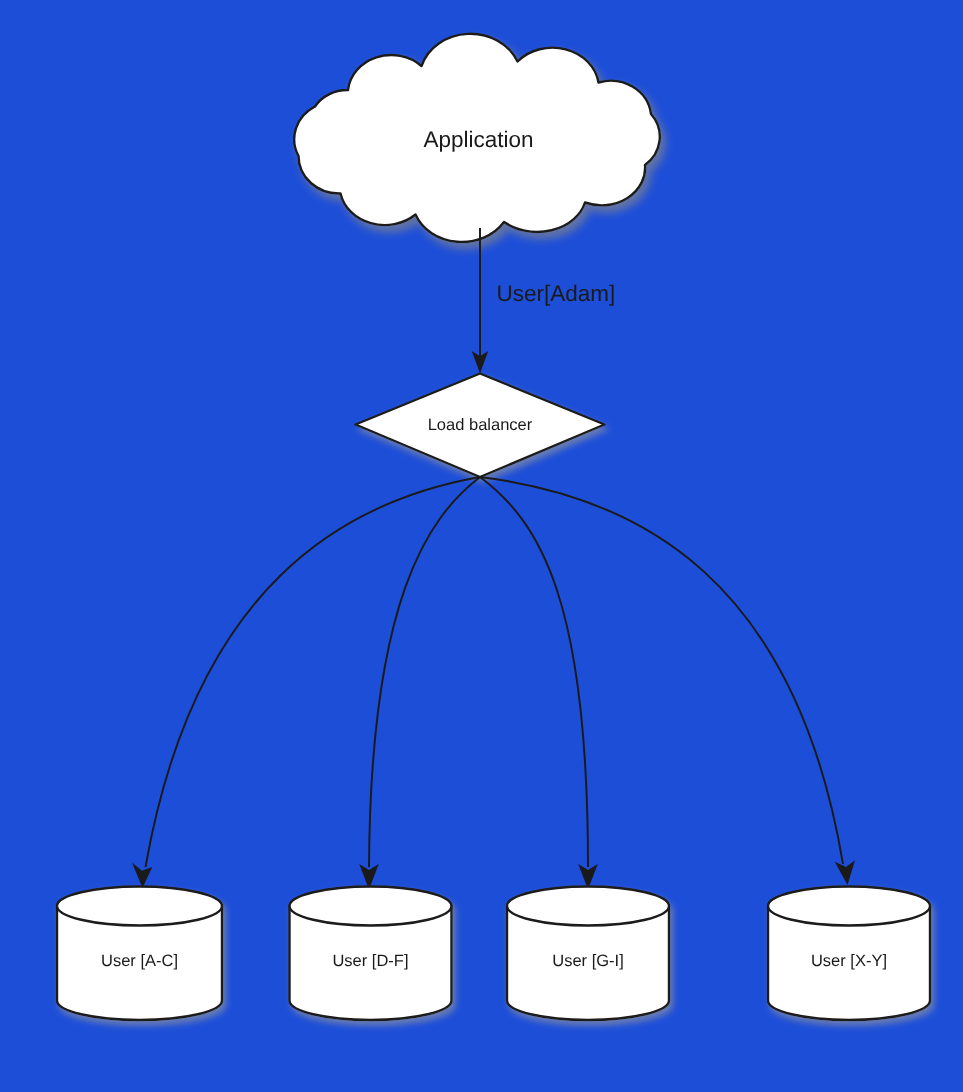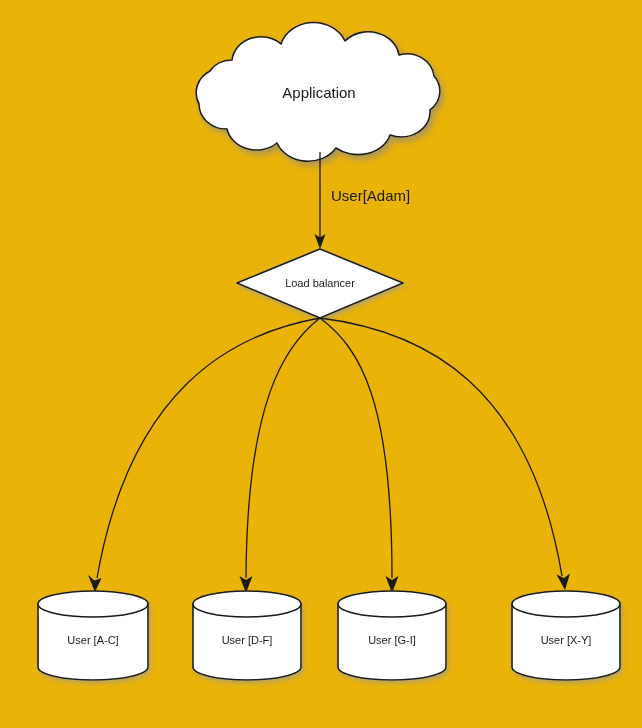--- a/index.html
+++ b/index.html
@@ -11,21 +11,21 @@
   body {
     width: 642px;
     height: 728px;
     font-family: "Liberation Sans", sans-serif;
     overflow: hidden;
   }
   #diagram-root {
     position: relative;
     width: 642px;
     height: 728px;
-    background: #eab308;
+    background: #1d4ed8;
   }
   #diagram-svg {
     position: absolute;
     top: 0;
     left: 0;
     width: 642px;
     height: 728px;
   }
   .node-label {
     fill: #1a1a1a;

